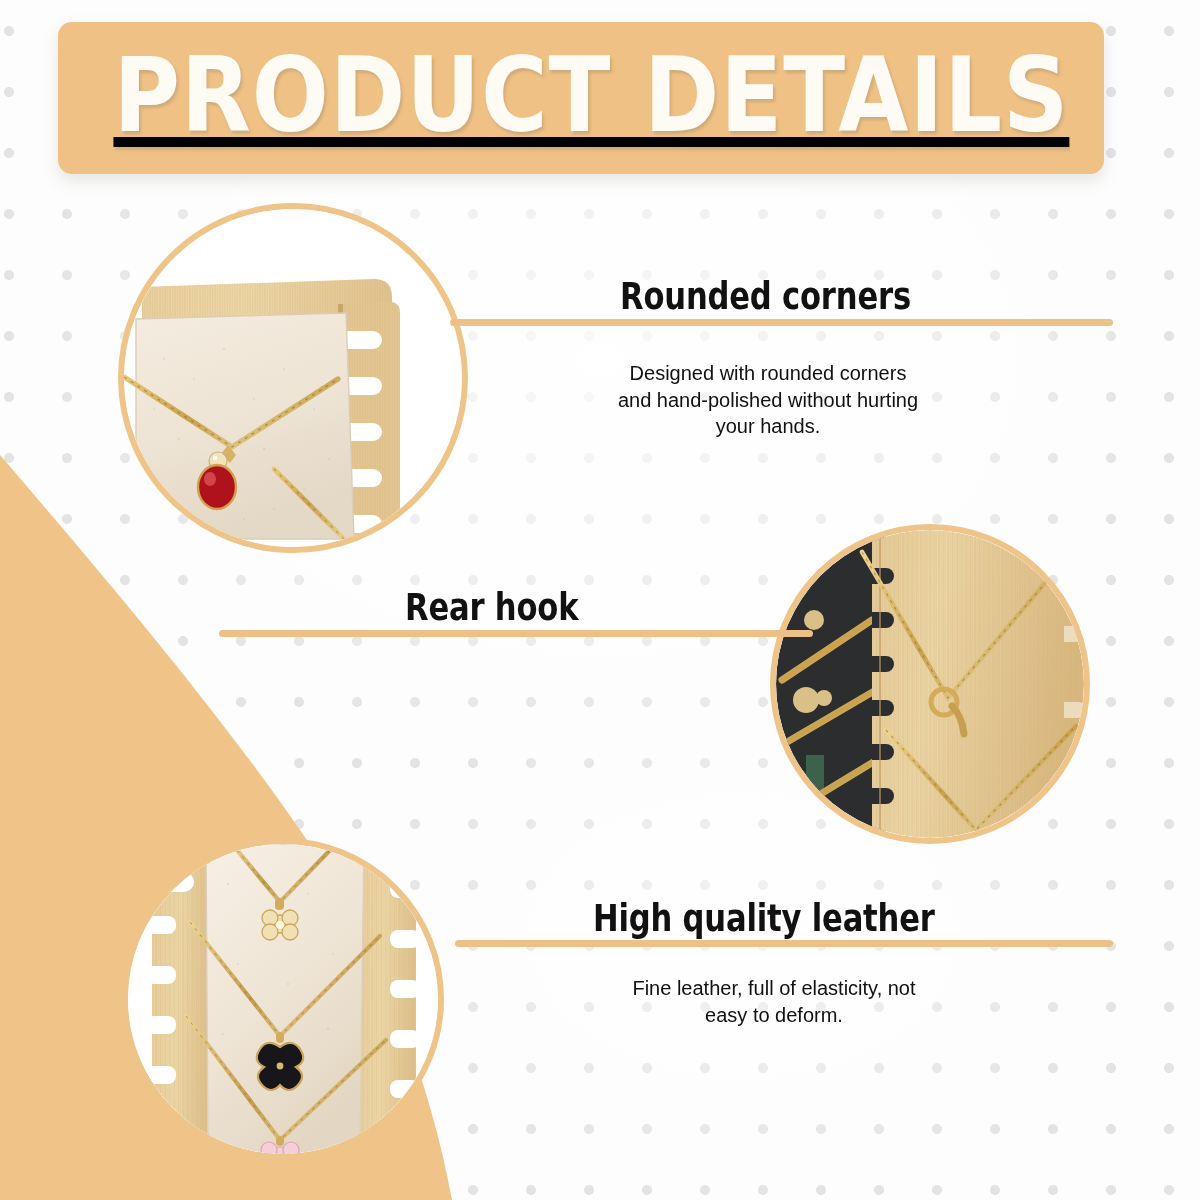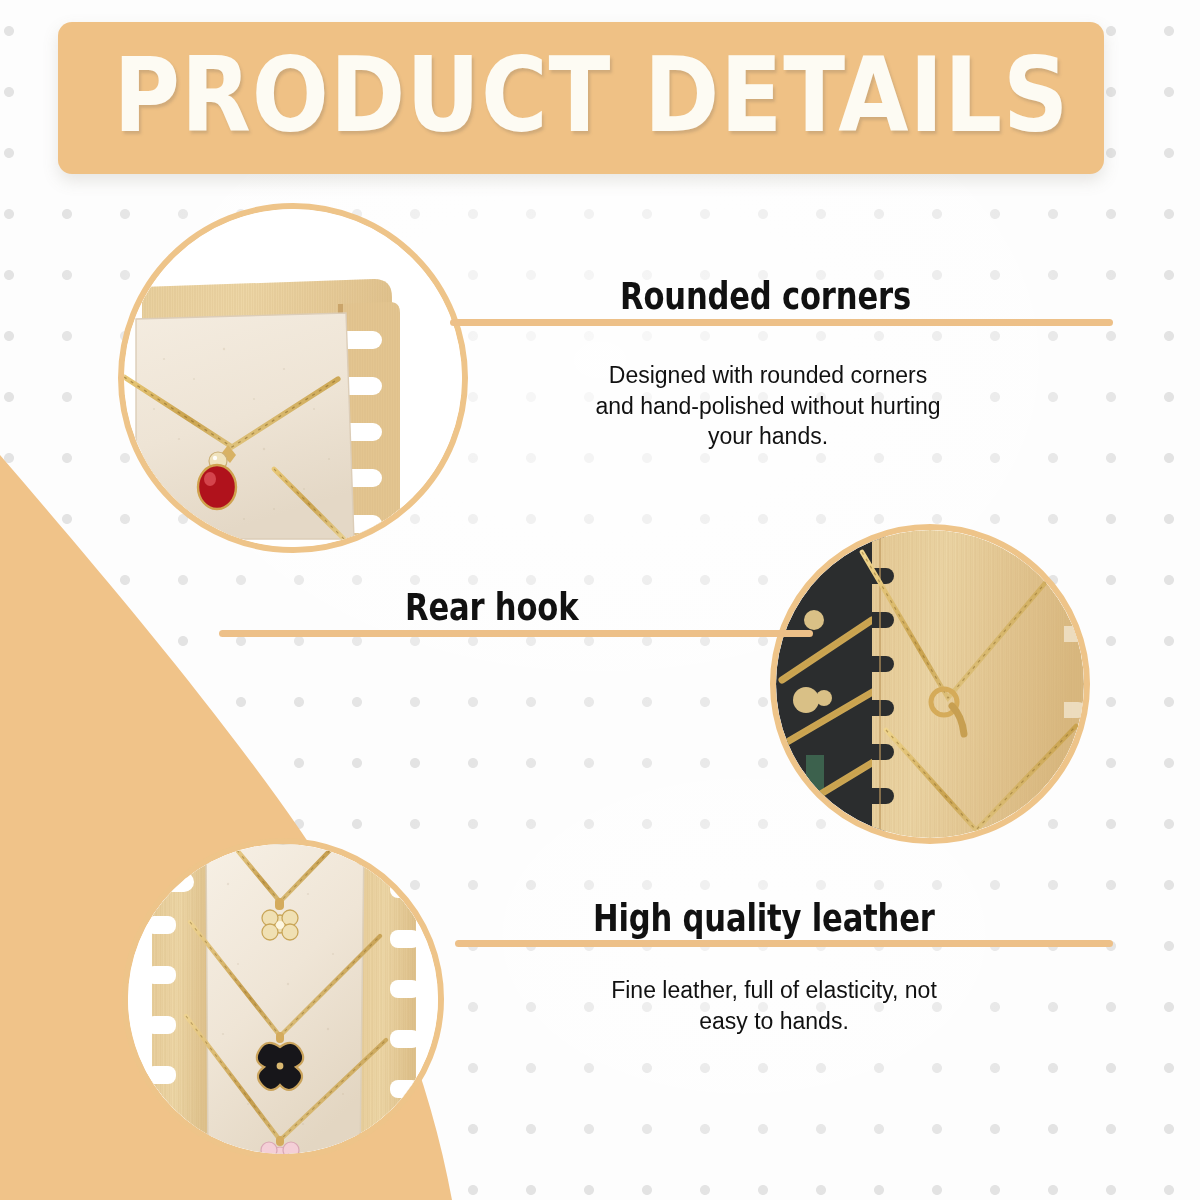--- a/index.html
+++ b/index.html
@@ -57,20 +57,21 @@
     top: 22px;
     width: 1046px;
     height: 152px;
     background: #efc185;
     border-radius: 14px;
     box-shadow: 0 7px 16px rgba(120,110,95,0.17);
     z-index: 6;
     display: flex;
     align-items: center;
     justify-content: center;
+    text-decoration: underline;
   }
   .banner-title {
     color: #fdfbf3;
     font-family: "Liberation Sans Narrow", "DejaVu Sans Condensed", "Liberation Sans", sans-serif;
     font-weight: 700;
     font-size: 104px;
     line-height: 1;
     letter-spacing: 1px;
     transform: scaleX(0.97);
     text-shadow: 2px 3px 3px rgba(140,120,95,0.30);
@@ -99,21 +100,21 @@
     position: absolute;
     z-index: 7;
     height: 7px;
     background: #edc088;
     border-radius: 4px;
   }
   .feature-body {
     position: absolute;
     z-index: 7;
     color: #111111;
-    font-size: 23px;
+    font-size: 20px;
     line-height: 1.33;
     text-align: center;
     white-space: pre-line;
   }
 
   
   .photo-circle {
     position: absolute;
     border-radius: 50%;
     z-index: 5;
@@ -426,15 +427,15 @@
               <circle cx="163" cy="306" r="8"></circle>
           </g>
         </g>
       </svg>
     </div>
   </div>
 
   <div class="feature-rule" style="left:455px; top:940px; width:658px;"></div>
   <div class="feature-heading" style="left:593px; top:900px;">High quality leather</div>
   <div class="feature-body" style="left:484px; top:975px; width:580px;">Fine leather, full of elasticity, not
-easy to hands.</div>
+easy to deform.</div>
 
 </div>
 
 </body></html>

